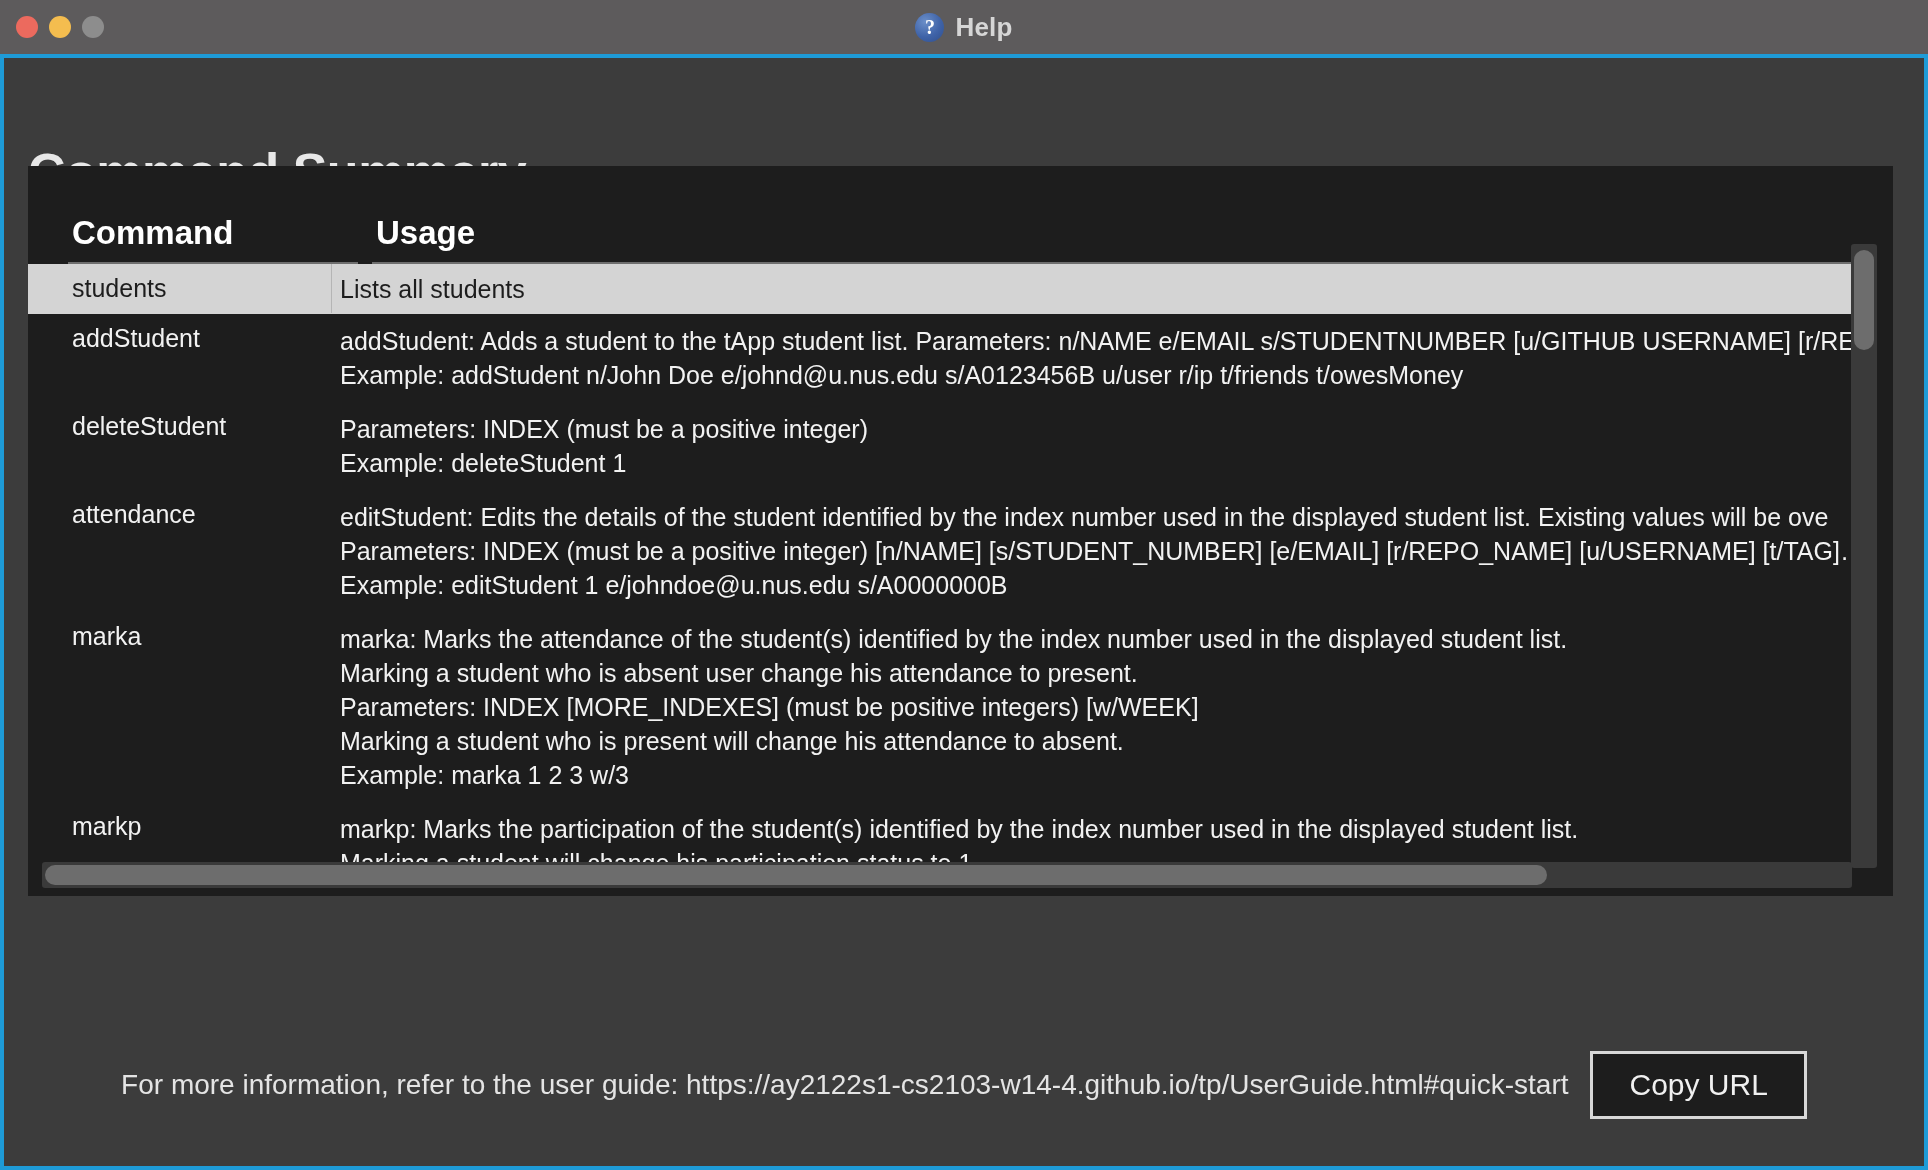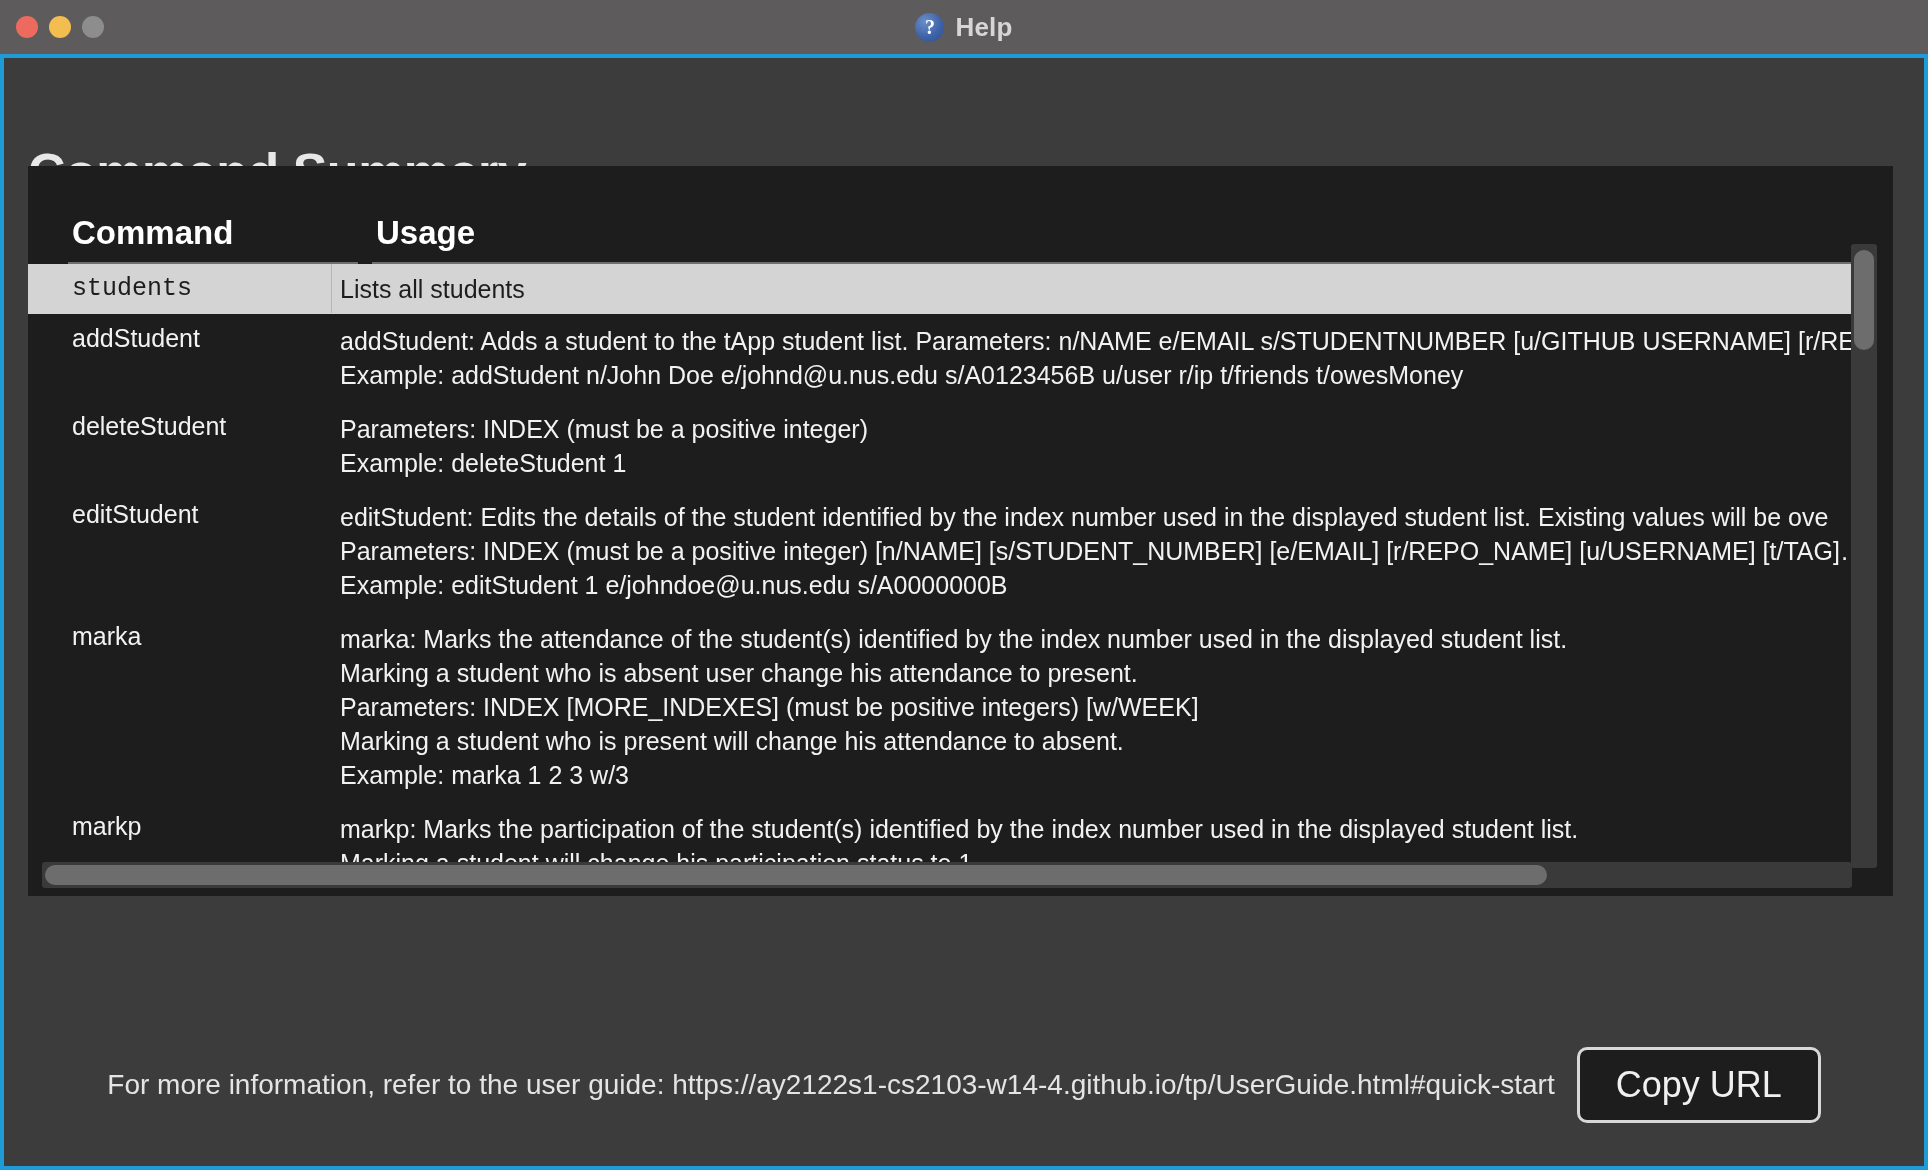--- a/index.html
+++ b/index.html
@@ -165,21 +165,20 @@
   .cell-command {
     width: 304px;
     flex: 0 0 304px;
     padding: 10px 0 10px 44px;
     box-sizing: border-box;
     font-size: 25px;
     white-space: nowrap;
   }
   .trow.selected .cell-command {
     border-right: 1px solid #b5b5b5;
-    font-family: Liberation Mono, monospace;
   }
   .cell-usage {
     flex: 1 1 auto;
     padding: 10px 0 10px 8px;
     box-sizing: border-box;
     font-size: 25px;
     white-space: nowrap;
     overflow: hidden;
   }
   .cell-usage .line {
@@ -240,25 +239,25 @@
   }
   .footer-text {
     color: #e4e4e4;
     font-size: 28px;
     white-space: nowrap;
   }
   .copy-btn {
     background: #1d1d1d;
     color: #f0f0f0;
     border: 3px solid #d8d8d8;
-    font-size: 36px;
+    font-size: 30px;
     font-family: "Liberation Sans", sans-serif;
     padding: 14px 36px;
     cursor: pointer;
-    border-radius: 10px;
+    border-radius: 0;
   }
 </style>
 </head>
 <body>
 
 <div class="window">
 
   <div class="titlebar">
     <div class="traffic-lights">
       <span class="tl tl-close"></span>
@@ -300,21 +299,21 @@
                 </div>
               </div>
               <div class="trow">
                 <div class="cell-command">deleteStudent</div>
                 <div class="cell-usage">
                   <div class="line">Parameters: INDEX (must be a positive integer)</div>
                   <div class="line">Example: deleteStudent 1</div>
                 </div>
               </div>
               <div class="trow">
-                <div class="cell-command">editStudent</div>
+                <div class="cell-command">attendance</div>
                 <div class="cell-usage">
                   <div class="line">editStudent: Edits the details of the student identified by the index number used in the displayed student list. Existing values will be ove</div>
                   <div class="line">Parameters: INDEX (must be a positive integer) [n/NAME] [s/STUDENT_NUMBER] [e/EMAIL] [r/REPO_NAME] [u/USERNAME] [t/TAG]…</div>
                   <div class="line">Example: editStudent 1 e/johndoe@u.nus.edu s/A0000000B</div>
                 </div>
               </div>
               <div class="trow">
                 <div class="cell-command">marka</div>
                 <div class="cell-usage">
                   <div class="line">marka: Marks the attendance of the student(s) identified by the index number used in the displayed student list.</div>

